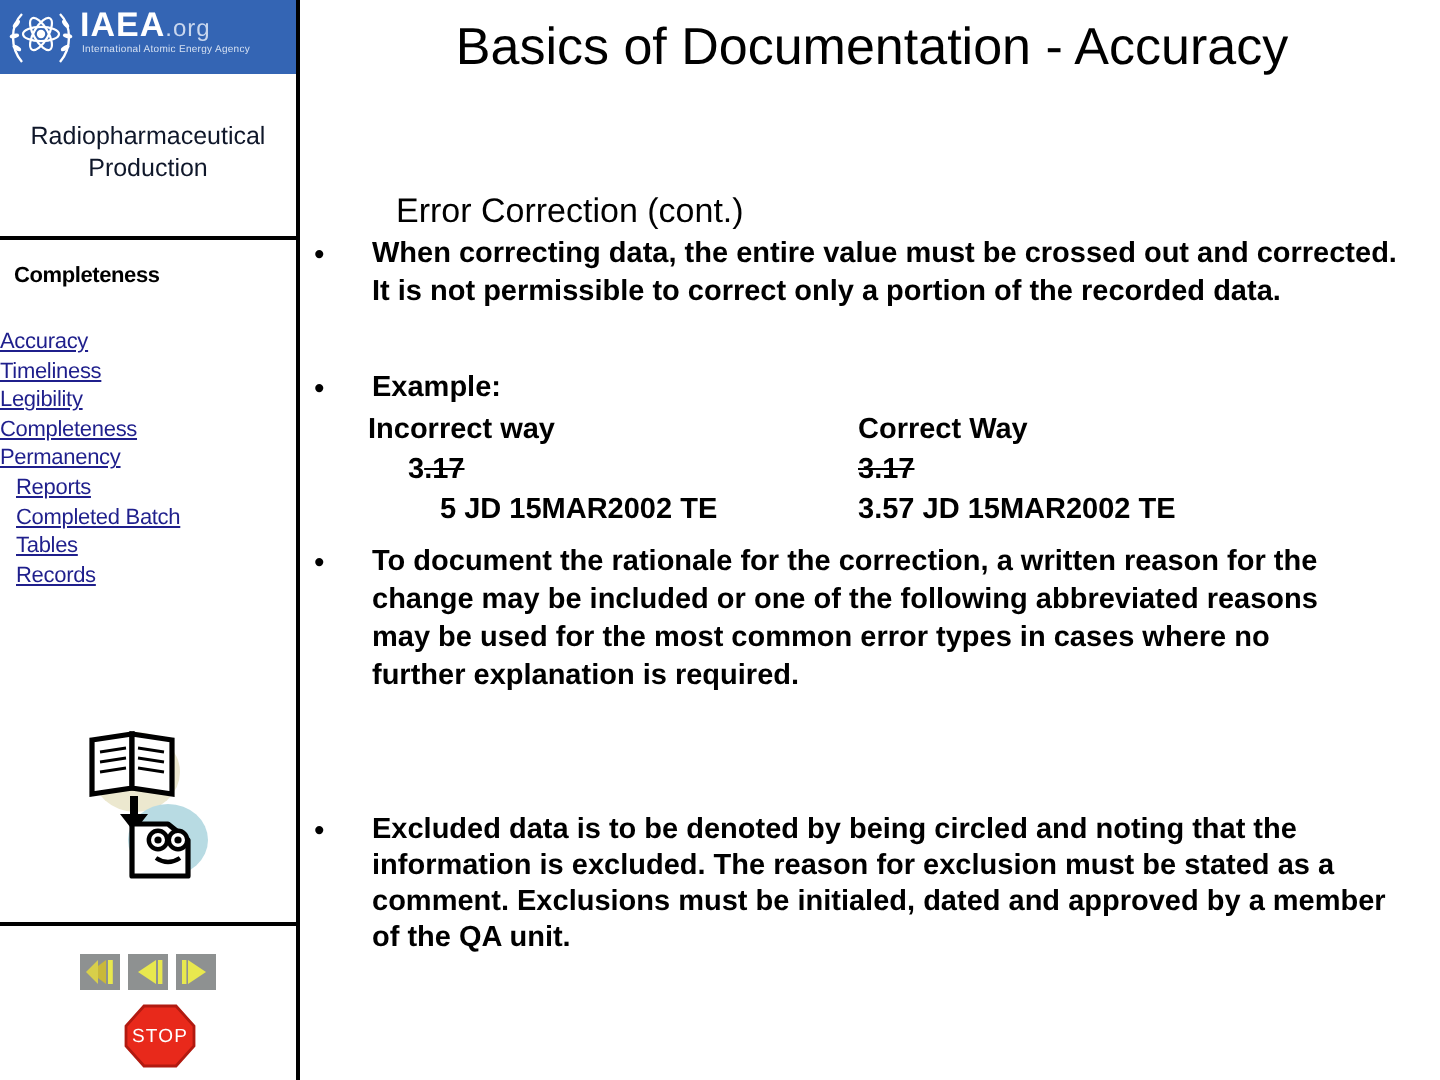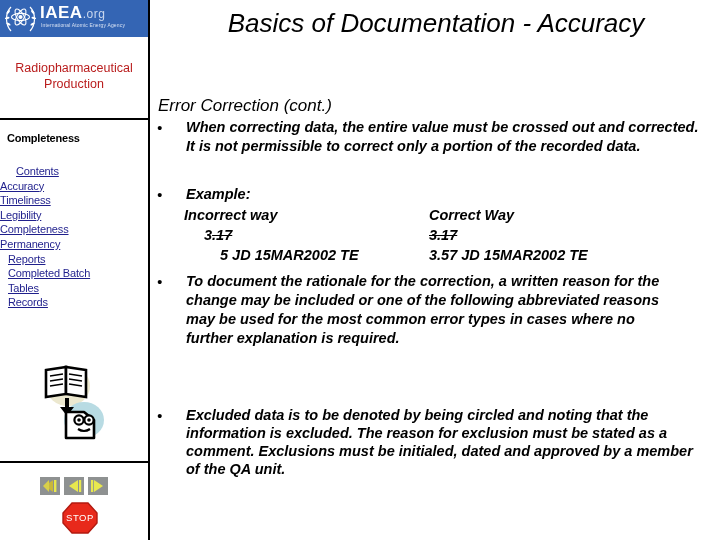--- a/index.html
+++ b/index.html
@@ -65,21 +65,21 @@
   }
 
   
   #course-title {
     position: absolute;
     left: 0; top: 60px;
     width: 148px;
     text-align: center;
     font-size: 12.5px;
     line-height: 16px;
-    color: #b91c1c;
+    color: #0f172a;
   }
 
   .hdivider {
     position: absolute;
     left: 0;
     width: 148px;
     height: 0;
     border-top: 2px solid #000000;
   }
   #div-top { top: 118px; }
@@ -145,42 +145,41 @@
     cursor: pointer;
     text-align: right;
   }
 
   
   #main {
     position: absolute;
     left: 152px; top: 0;
     width: 568px;
     height: 540px;
-    font-style: italic;
   }
 
   #slide-title {
     position: absolute;
     left: 8px; top: 6px;
     width: 552px;
     text-align: center;
     font-size: 26px;
     line-height: 34px;
     color: #000000;
   }
 
   .sec-heading {
     position: absolute;
     left: 6px;
     font-size: 17px;
     line-height: 20px;
     color: #000000;
     white-space: nowrap;
   }
-  #heading-error { top: 96px; }
+  #heading-error { top: 96px; margin-left: 40px; }
   #heading-exclude { top: 382px; left: 14px; }
 
   .blk {
     position: absolute;
     left: 0;
   }
   .bullet-row {
     position: relative;
     padding-left: 34px;
   }
@@ -256,21 +255,20 @@
     <div id="logo-subtitle">International Atomic Energy Agency</div>
   </div>
 
   <div id="course-title">Radiopharmaceutical Production</div>
 
   <div class="hdivider" id="div-top"></div>
 
   <div id="section-heading">Completeness</div>
 
   <div id="navlinks">
-    <span class="navlink lvl0" style="padding-left:16px">Contents</span>
     <span class="navlink lvl1">Accuracy</span>
     <span class="navlink lvl1">Timeliness</span>
     <span class="navlink lvl1">Legibility</span>
     <span class="navlink lvl1">Completeness</span>
     <span class="navlink lvl1">Permanency</span>
     <span class="navlink lvl0">Reports</span>
     <span class="navlink lvl0">Completed Batch</span>
     <span class="navlink lvl0">Tables</span>
     <span class="navlink lvl0">Records</span>
   </div>

